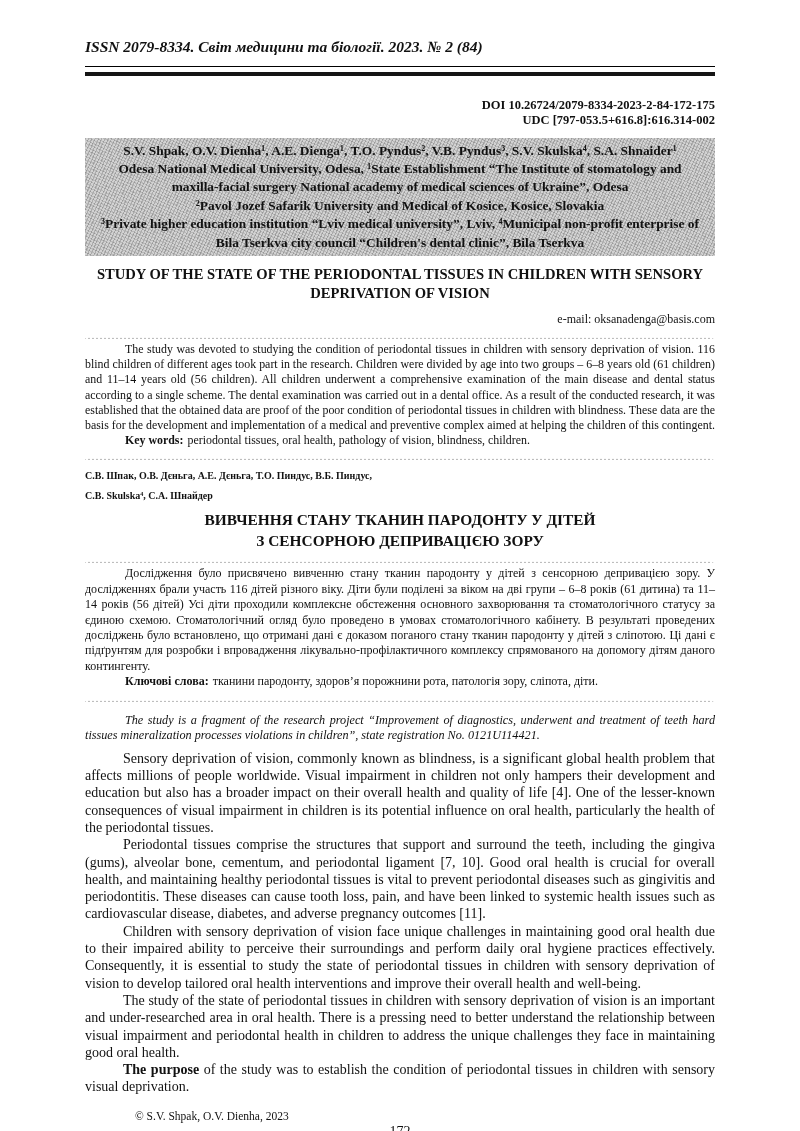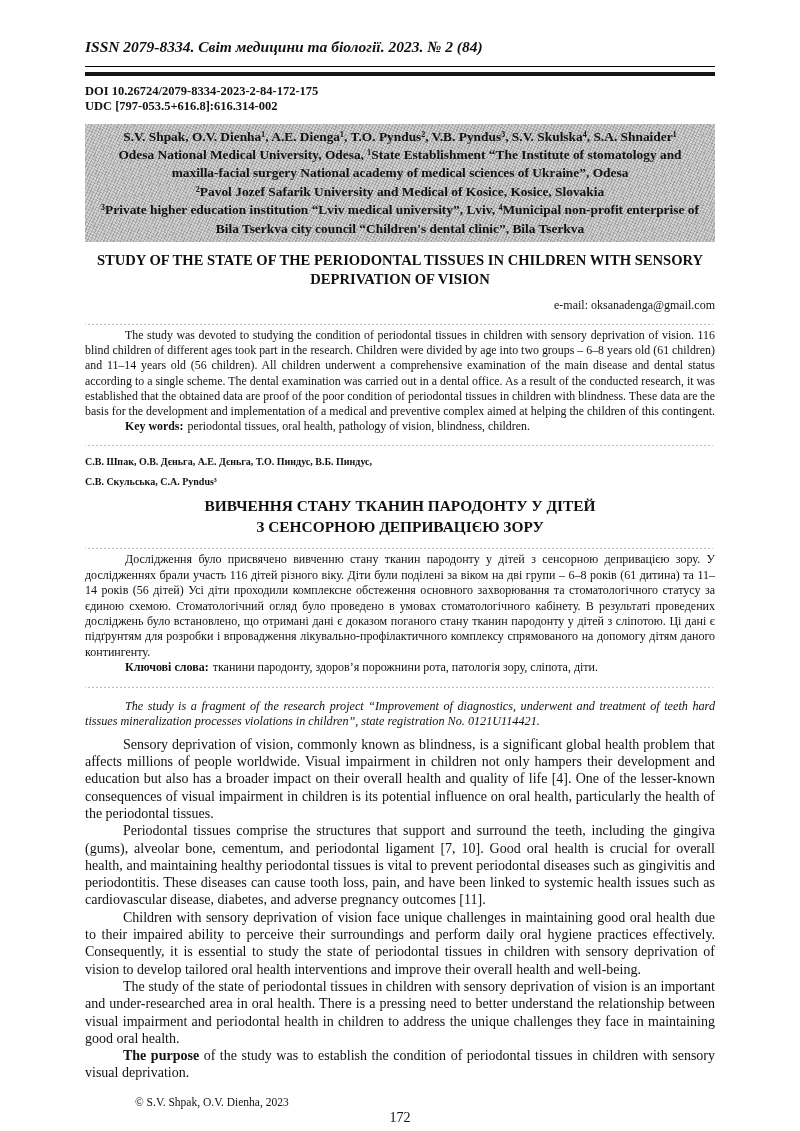--- a/index.html
+++ b/index.html
@@ -19,21 +19,21 @@
     font-weight: bold;
     font-style: italic;
     border-bottom: 1.5px solid #000;
     padding-bottom: 10px;
   }
   .thick-rule {
     height: 3.5px;
     background: #151515;
     margin-top: 5px;
   }
-  .doi-block { margin-top: 8px; }
+  .doi-block { margin-top: 22px; text-align: right; }
   .doi-line, .udc-line {
     font-size: 12.5px;
     font-weight: bold;
     line-height: 15.5px;
   }
 
   
   .authors-en {
     margin-top: 9px;
     padding: 4px 12px;
@@ -137,42 +137,42 @@
 
   <div class="authors-en">
     <div>S.V. Shpak, O.V. Dienha¹, A.E. Dienga¹, T.O. Pyndus², V.B. Pyndus³, S.V. Skulska⁴, S.A. Shnaider¹</div>
     <div>Odesa National Medical University, Odesa, ¹State Establishment “The Institute of stomatology and maxilla-facial surgery National academy of medical sciences of Ukraine”, Odesa</div>
     <div>²Pavol Jozef Safarik University and Medical of Kosice, Kosice, Slovakia</div>
     <div>³Private higher education institution “Lviv medical university”, Lviv, ⁴Municipal non-profit enterprise of Bila Tserkva city council “Children's dental clinic”, Bila Tserkva</div>
   </div>
 
   <div class="title-en">STUDY OF THE STATE OF THE PERIODONTAL TISSUES IN CHILDREN WITH SENSORY DEPRIVATION OF VISION</div>
 
-  <div class="email-line">e-mail: oksanadenga@gmail.com</div>
+  <div class="email-line">e-mail: oksanadenga@basis.com</div>
 
   <div class="zigzag"><svg width="630" height="8" xmlns="http://www.w3.org/2000/svg">
         <polyline points="0,1.5 4,6.5 8,1.5 12,6.5 16,1.5 20,6.5 24,1.5 28,6.5 32,1.5 36,6.5 40,1.5 44,6.5 48,1.5 52,6.5 56,1.5 60,6.5 64,1.5 68,6.5 72,1.5 76,6.5 80,1.5 84,6.5 88,1.5 92,6.5 96,1.5 100,6.5 104,1.5 108,6.5 112,1.5 116,6.5 120,1.5 124,6.5 128,1.5 132,6.5 136,1.5 140,6.5 144,1.5 148,6.5 152,1.5 156,6.5 160,1.5 164,6.5 168,1.5 172,6.5 176,1.5 180,6.5 184,1.5 188,6.5 192,1.5 196,6.5 200,1.5 204,6.5 208,1.5 212,6.5 216,1.5 220,6.5 224,1.5 228,6.5 232,1.5 236,6.5 240,1.5 244,6.5 248,1.5 252,6.5 256,1.5 260,6.5 264,1.5 268,6.5 272,1.5 276,6.5 280,1.5 284,6.5 288,1.5 292,6.5 296,1.5 300,6.5 304,1.5 308,6.5 312,1.5 316,6.5 320,1.5 324,6.5 328,1.5 332,6.5 336,1.5 340,6.5 344,1.5 348,6.5 352,1.5 356,6.5 360,1.5 364,6.5 368,1.5 372,6.5 376,1.5 380,6.5 384,1.5 388,6.5 392,1.5 396,6.5 400,1.5 404,6.5 408,1.5 412,6.5 416,1.5 420,6.5 424,1.5 428,6.5 432,1.5 436,6.5 440,1.5 444,6.5 448,1.5 452,6.5 456,1.5 460,6.5 464,1.5 468,6.5 472,1.5 476,6.5 480,1.5 484,6.5 488,1.5 492,6.5 496,1.5 500,6.5 504,1.5 508,6.5 512,1.5 516,6.5 520,1.5 524,6.5 528,1.5 532,6.5 536,1.5 540,6.5 544,1.5 548,6.5 552,1.5 556,6.5 560,1.5 564,6.5 568,1.5 572,6.5 576,1.5 580,6.5 584,1.5 588,6.5 592,1.5 596,6.5 600,1.5 604,6.5 608,1.5 612,6.5 616,1.5 620,6.5 624,1.5 628,6.5" fill="none" stroke="#a6a6a6" stroke-width="1.1"></polyline>
         <polyline points="0,6.5 4,1.5 8,6.5 12,1.5 16,6.5 20,1.5 24,6.5 28,1.5 32,6.5 36,1.5 40,6.5 44,1.5 48,6.5 52,1.5 56,6.5 60,1.5 64,6.5 68,1.5 72,6.5 76,1.5 80,6.5 84,1.5 88,6.5 92,1.5 96,6.5 100,1.5 104,6.5 108,1.5 112,6.5 116,1.5 120,6.5 124,1.5 128,6.5 132,1.5 136,6.5 140,1.5 144,6.5 148,1.5 152,6.5 156,1.5 160,6.5 164,1.5 168,6.5 172,1.5 176,6.5 180,1.5 184,6.5 188,1.5 192,6.5 196,1.5 200,6.5 204,1.5 208,6.5 212,1.5 216,6.5 220,1.5 224,6.5 228,1.5 232,6.5 236,1.5 240,6.5 244,1.5 248,6.5 252,1.5 256,6.5 260,1.5 264,6.5 268,1.5 272,6.5 276,1.5 280,6.5 284,1.5 288,6.5 292,1.5 296,6.5 300,1.5 304,6.5 308,1.5 312,6.5 316,1.5 320,6.5 324,1.5 328,6.5 332,1.5 336,6.5 340,1.5 344,6.5 348,1.5 352,6.5 356,1.5 360,6.5 364,1.5 368,6.5 372,1.5 376,6.5 380,1.5 384,6.5 388,1.5 392,6.5 396,1.5 400,6.5 404,1.5 408,6.5 412,1.5 416,6.5 420,1.5 424,6.5 428,1.5 432,6.5 436,1.5 440,6.5 444,1.5 448,6.5 452,1.5 456,6.5 460,1.5 464,6.5 468,1.5 472,6.5 476,1.5 480,6.5 484,1.5 488,6.5 492,1.5 496,6.5 500,1.5 504,6.5 508,1.5 512,6.5 516,1.5 520,6.5 524,1.5 528,6.5 532,1.5 536,6.5 540,1.5 544,6.5 548,1.5 552,6.5 556,1.5 560,6.5 564,1.5 568,6.5 572,1.5 576,6.5 580,1.5 584,6.5 588,1.5 592,6.5 596,1.5 600,6.5 604,1.5 608,6.5 612,1.5 616,6.5 620,1.5 624,6.5 628,1.5" fill="none" stroke="#a6a6a6" stroke-width="1.1"></polyline>
       </svg></div>
 
   <div class="abstract">
     <div class="para">The study was devoted to studying the condition of periodontal tissues in children with sensory deprivation of vision. 116 blind children of different ages took part in the research. Children were divided by age into two groups – 6–8 years old (61 children) and 11–14 years old (56 children). All children underwent a comprehensive examination of the main disease and dental status according to a single scheme. The dental examination was carried out in a dental office. As a result of the conducted research, it was established that the obtained data are proof of the poor condition of periodontal tissues in children with blindness. These data are the basis for the development and implementation of a medical and preventive complex aimed at helping the children of this contingent.</div>
     <div class="kw-line">
       <span class="kw-label">Key words:</span><span>periodontal tissues, oral health, pathology of vision, blindness, children.</span>
     </div>
   </div>
 
   <div class="zigzag"><svg width="630" height="8" xmlns="http://www.w3.org/2000/svg">
         <polyline points="0,1.5 4,6.5 8,1.5 12,6.5 16,1.5 20,6.5 24,1.5 28,6.5 32,1.5 36,6.5 40,1.5 44,6.5 48,1.5 52,6.5 56,1.5 60,6.5 64,1.5 68,6.5 72,1.5 76,6.5 80,1.5 84,6.5 88,1.5 92,6.5 96,1.5 100,6.5 104,1.5 108,6.5 112,1.5 116,6.5 120,1.5 124,6.5 128,1.5 132,6.5 136,1.5 140,6.5 144,1.5 148,6.5 152,1.5 156,6.5 160,1.5 164,6.5 168,1.5 172,6.5 176,1.5 180,6.5 184,1.5 188,6.5 192,1.5 196,6.5 200,1.5 204,6.5 208,1.5 212,6.5 216,1.5 220,6.5 224,1.5 228,6.5 232,1.5 236,6.5 240,1.5 244,6.5 248,1.5 252,6.5 256,1.5 260,6.5 264,1.5 268,6.5 272,1.5 276,6.5 280,1.5 284,6.5 288,1.5 292,6.5 296,1.5 300,6.5 304,1.5 308,6.5 312,1.5 316,6.5 320,1.5 324,6.5 328,1.5 332,6.5 336,1.5 340,6.5 344,1.5 348,6.5 352,1.5 356,6.5 360,1.5 364,6.5 368,1.5 372,6.5 376,1.5 380,6.5 384,1.5 388,6.5 392,1.5 396,6.5 400,1.5 404,6.5 408,1.5 412,6.5 416,1.5 420,6.5 424,1.5 428,6.5 432,1.5 436,6.5 440,1.5 444,6.5 448,1.5 452,6.5 456,1.5 460,6.5 464,1.5 468,6.5 472,1.5 476,6.5 480,1.5 484,6.5 488,1.5 492,6.5 496,1.5 500,6.5 504,1.5 508,6.5 512,1.5 516,6.5 520,1.5 524,6.5 528,1.5 532,6.5 536,1.5 540,6.5 544,1.5 548,6.5 552,1.5 556,6.5 560,1.5 564,6.5 568,1.5 572,6.5 576,1.5 580,6.5 584,1.5 588,6.5 592,1.5 596,6.5 600,1.5 604,6.5 608,1.5 612,6.5 616,1.5 620,6.5 624,1.5 628,6.5" fill="none" stroke="#a6a6a6" stroke-width="1.1"></polyline>
         <polyline points="0,6.5 4,1.5 8,6.5 12,1.5 16,6.5 20,1.5 24,6.5 28,1.5 32,6.5 36,1.5 40,6.5 44,1.5 48,6.5 52,1.5 56,6.5 60,1.5 64,6.5 68,1.5 72,6.5 76,1.5 80,6.5 84,1.5 88,6.5 92,1.5 96,6.5 100,1.5 104,6.5 108,1.5 112,6.5 116,1.5 120,6.5 124,1.5 128,6.5 132,1.5 136,6.5 140,1.5 144,6.5 148,1.5 152,6.5 156,1.5 160,6.5 164,1.5 168,6.5 172,1.5 176,6.5 180,1.5 184,6.5 188,1.5 192,6.5 196,1.5 200,6.5 204,1.5 208,6.5 212,1.5 216,6.5 220,1.5 224,6.5 228,1.5 232,6.5 236,1.5 240,6.5 244,1.5 248,6.5 252,1.5 256,6.5 260,1.5 264,6.5 268,1.5 272,6.5 276,1.5 280,6.5 284,1.5 288,6.5 292,1.5 296,6.5 300,1.5 304,6.5 308,1.5 312,6.5 316,1.5 320,6.5 324,1.5 328,6.5 332,1.5 336,6.5 340,1.5 344,6.5 348,1.5 352,6.5 356,1.5 360,6.5 364,1.5 368,6.5 372,1.5 376,6.5 380,1.5 384,6.5 388,1.5 392,6.5 396,1.5 400,6.5 404,1.5 408,6.5 412,1.5 416,6.5 420,1.5 424,6.5 428,1.5 432,6.5 436,1.5 440,6.5 444,1.5 448,6.5 452,1.5 456,6.5 460,1.5 464,6.5 468,1.5 472,6.5 476,1.5 480,6.5 484,1.5 488,6.5 492,1.5 496,6.5 500,1.5 504,6.5 508,1.5 512,6.5 516,1.5 520,6.5 524,1.5 528,6.5 532,1.5 536,6.5 540,1.5 544,6.5 548,1.5 552,6.5 556,1.5 560,6.5 564,1.5 568,6.5 572,1.5 576,6.5 580,1.5 584,6.5 588,1.5 592,6.5 596,1.5 600,6.5 604,1.5 608,6.5 612,1.5 616,6.5 620,1.5 624,6.5 628,1.5" fill="none" stroke="#a6a6a6" stroke-width="1.1"></polyline>
       </svg></div>
 
   <div class="authors-ua">
     <div>С.В. Шпак, О.В. Дєньга, А.Е. Дєньга, Т.О. Пиндус, В.Б. Пиндус,</div>
-    <div>С.В. Скульська, С.А. Pyndus³</div>
+    <div>С.В. Skulska⁴, С.А. Шнайдер</div>
   </div>
 
   <div class="title-ua">
     <div>ВИВЧЕННЯ СТАНУ ТКАНИН ПАРОДОНТУ У ДІТЕЙ</div>
     <div>З СЕНСОРНОЮ ДЕПРИВАЦІЄЮ ЗОРУ</div>
   </div>
 
   <div class="zigzag"><svg width="630" height="8" xmlns="http://www.w3.org/2000/svg">
         <polyline points="0,1.5 4,6.5 8,1.5 12,6.5 16,1.5 20,6.5 24,1.5 28,6.5 32,1.5 36,6.5 40,1.5 44,6.5 48,1.5 52,6.5 56,1.5 60,6.5 64,1.5 68,6.5 72,1.5 76,6.5 80,1.5 84,6.5 88,1.5 92,6.5 96,1.5 100,6.5 104,1.5 108,6.5 112,1.5 116,6.5 120,1.5 124,6.5 128,1.5 132,6.5 136,1.5 140,6.5 144,1.5 148,6.5 152,1.5 156,6.5 160,1.5 164,6.5 168,1.5 172,6.5 176,1.5 180,6.5 184,1.5 188,6.5 192,1.5 196,6.5 200,1.5 204,6.5 208,1.5 212,6.5 216,1.5 220,6.5 224,1.5 228,6.5 232,1.5 236,6.5 240,1.5 244,6.5 248,1.5 252,6.5 256,1.5 260,6.5 264,1.5 268,6.5 272,1.5 276,6.5 280,1.5 284,6.5 288,1.5 292,6.5 296,1.5 300,6.5 304,1.5 308,6.5 312,1.5 316,6.5 320,1.5 324,6.5 328,1.5 332,6.5 336,1.5 340,6.5 344,1.5 348,6.5 352,1.5 356,6.5 360,1.5 364,6.5 368,1.5 372,6.5 376,1.5 380,6.5 384,1.5 388,6.5 392,1.5 396,6.5 400,1.5 404,6.5 408,1.5 412,6.5 416,1.5 420,6.5 424,1.5 428,6.5 432,1.5 436,6.5 440,1.5 444,6.5 448,1.5 452,6.5 456,1.5 460,6.5 464,1.5 468,6.5 472,1.5 476,6.5 480,1.5 484,6.5 488,1.5 492,6.5 496,1.5 500,6.5 504,1.5 508,6.5 512,1.5 516,6.5 520,1.5 524,6.5 528,1.5 532,6.5 536,1.5 540,6.5 544,1.5 548,6.5 552,1.5 556,6.5 560,1.5 564,6.5 568,1.5 572,6.5 576,1.5 580,6.5 584,1.5 588,6.5 592,1.5 596,6.5 600,1.5 604,6.5 608,1.5 612,6.5 616,1.5 620,6.5 624,1.5 628,6.5" fill="none" stroke="#a6a6a6" stroke-width="1.1"></polyline>
         <polyline points="0,6.5 4,1.5 8,6.5 12,1.5 16,6.5 20,1.5 24,6.5 28,1.5 32,6.5 36,1.5 40,6.5 44,1.5 48,6.5 52,1.5 56,6.5 60,1.5 64,6.5 68,1.5 72,6.5 76,1.5 80,6.5 84,1.5 88,6.5 92,1.5 96,6.5 100,1.5 104,6.5 108,1.5 112,6.5 116,1.5 120,6.5 124,1.5 128,6.5 132,1.5 136,6.5 140,1.5 144,6.5 148,1.5 152,6.5 156,1.5 160,6.5 164,1.5 168,6.5 172,1.5 176,6.5 180,1.5 184,6.5 188,1.5 192,6.5 196,1.5 200,6.5 204,1.5 208,6.5 212,1.5 216,6.5 220,1.5 224,6.5 228,1.5 232,6.5 236,1.5 240,6.5 244,1.5 248,6.5 252,1.5 256,6.5 260,1.5 264,6.5 268,1.5 272,6.5 276,1.5 280,6.5 284,1.5 288,6.5 292,1.5 296,6.5 300,1.5 304,6.5 308,1.5 312,6.5 316,1.5 320,6.5 324,1.5 328,6.5 332,1.5 336,6.5 340,1.5 344,6.5 348,1.5 352,6.5 356,1.5 360,6.5 364,1.5 368,6.5 372,1.5 376,6.5 380,1.5 384,6.5 388,1.5 392,6.5 396,1.5 400,6.5 404,1.5 408,6.5 412,1.5 416,6.5 420,1.5 424,6.5 428,1.5 432,6.5 436,1.5 440,6.5 444,1.5 448,6.5 452,1.5 456,6.5 460,1.5 464,6.5 468,1.5 472,6.5 476,1.5 480,6.5 484,1.5 488,6.5 492,1.5 496,6.5 500,1.5 504,6.5 508,1.5 512,6.5 516,1.5 520,6.5 524,1.5 528,6.5 532,1.5 536,6.5 540,1.5 544,6.5 548,1.5 552,6.5 556,1.5 560,6.5 564,1.5 568,6.5 572,1.5 576,6.5 580,1.5 584,6.5 588,1.5 592,6.5 596,1.5 600,6.5 604,1.5 608,6.5 612,1.5 616,6.5 620,1.5 624,6.5 628,1.5" fill="none" stroke="#a6a6a6" stroke-width="1.1"></polyline>

